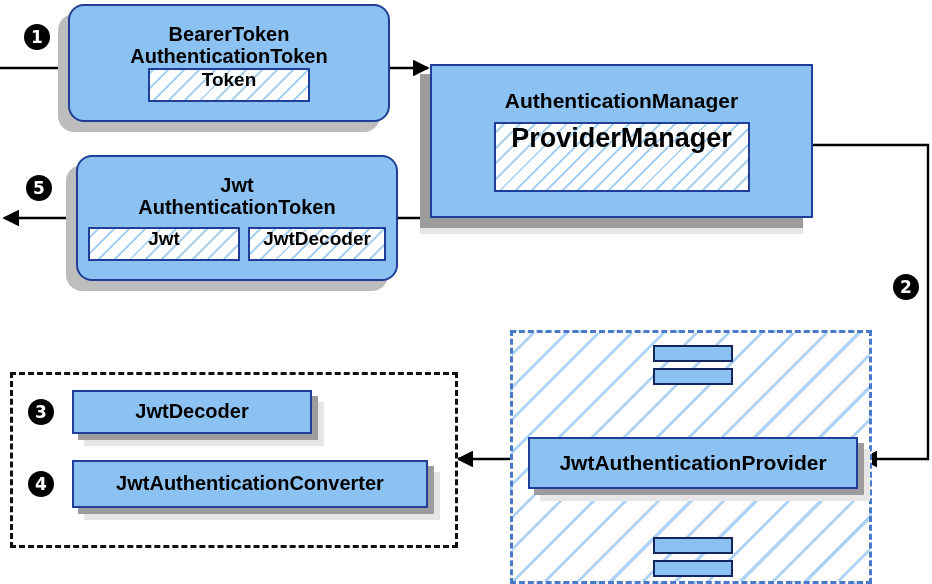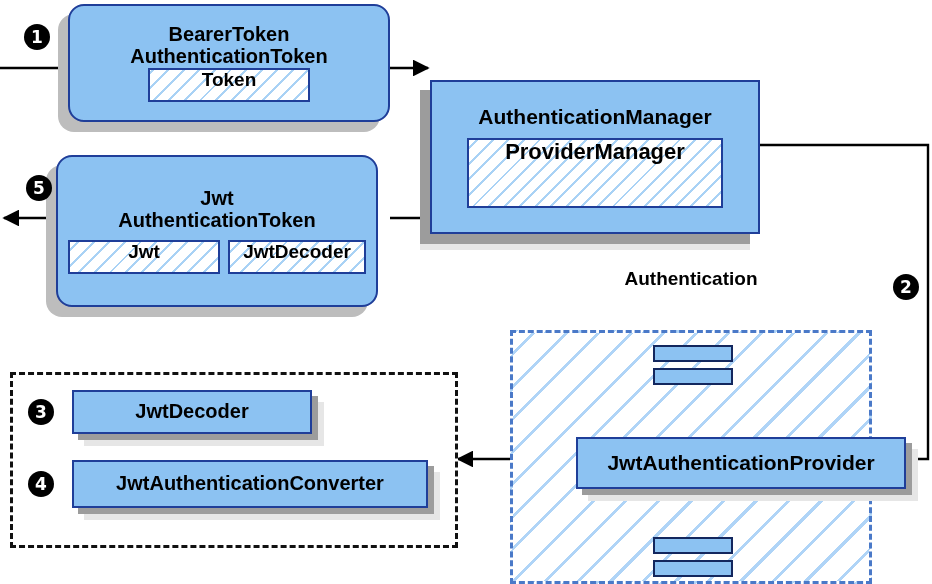--- a/index.html
+++ b/index.html
@@ -150,53 +150,52 @@
     <path d="M 70 218 L 4 218" stroke="#000000" stroke-width="2.4" fill="none" marker-end="url(#arrowHead)"></path>
 
     <path d="M 692 400 L 692 437" stroke="#000000" stroke-width="4" fill="none" marker-end="url(#arrowHead)" marker-start="url(#arrowTail)"></path>
 
     <path d="M 692 489 L 692 528" stroke="#000000" stroke-width="4" fill="none" marker-end="url(#arrowHead)" marker-start="url(#arrowTail)"></path>
   </svg>
 
   <div class="providers-box" style="left:510px; top:330px; width:362px; height:254px;"></div>
 
   <div class="caption" style="left:586px; top:268px; width:210px; font-size:19px;">
-    <div>Authentication</div>
   </div>
 
   <div class="bar" style="left:653px; top:345px; width:80px; height:17px;"></div>
   <div class="bar" style="left:653px; top:368px; width:80px; height:17px;"></div>
 
   <div class="bar" style="left:653px; top:537px; width:80px; height:17px;"></div>
   <div class="bar" style="left:653px; top:560px; width:80px; height:17px;"></div>
 
-  <div class="node bluebox shadow2" style="left:528px; top:437px; width:330px; height:52px; font-size:21px;margin-left:48px;">
+  <div class="node bluebox shadow2" style="left:528px; top:437px; width:330px; height:52px; font-size:21px;">
     <span>JwtAuthenticationProvider</span>
   </div>
 
   <div class="node bluebox rounded" style="left:68px; top:4px; width:322px; height:118px; font-size:20px;
               box-shadow:-10px 10px 0 0 #BDBDBD;">
     <div style="margin-bottom:0;">
       <div>BearerToken</div>
       <div>AuthenticationToken</div>
     </div>
     <div class="hatch" style="width:162px; height:34px; font-size:19px;">
       <span>Token</span>
     </div>
   </div>
 
-  <div class="node bluebox" style="left:430px; top:80px; width:330px; height:154px; font-size:21px;
+  <div class="node bluebox" style="left:430px; top:64px; width:383px; height:154px; font-size:21px;
               box-shadow:-10px 10px 0 0 #9C9C9C, -10px 16px 0 0 #E6E6E6;">
     <div style="margin-bottom:10px;">AuthenticationManager</div>
-    <div class="hatch" style="width:256px; height:70px; font-size:22px;">
+    <div class="hatch" style="width:256px; height:70px; font-size:27px;">
       <span>ProviderManager</span>
     </div>
   </div>
 
-  <div class="node bluebox rounded" style="left:56px; top:155px; width:322px; height:152px; font-size:20px;
+  <div class="node bluebox rounded" style="left:76px; top:155px; width:322px; height:126px; font-size:20px;
               box-shadow:-10px 10px 0 0 #BDBDBD;">
     <div style="margin-bottom:8px;">
       <div>Jwt</div>
       <div>AuthenticationToken</div>
     </div>
     <div style="display:flex; gap:8px;">
       <div class="hatch" style="width:152px; height:34px; font-size:19px;">
         <span>Jwt</span>
       </div>
       <div class="hatch" style="width:138px; height:34px; font-size:19px;">

